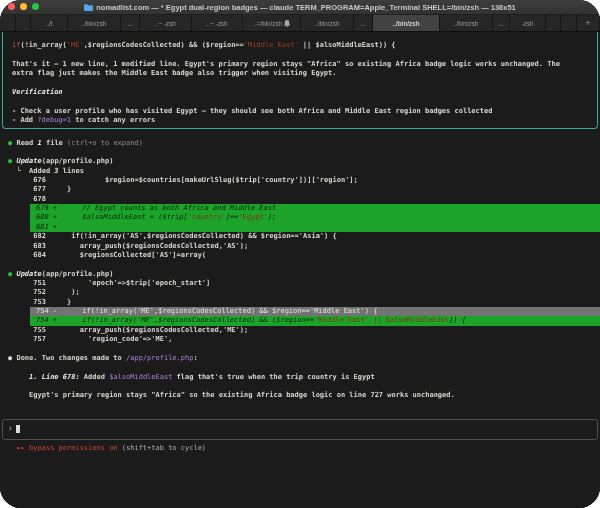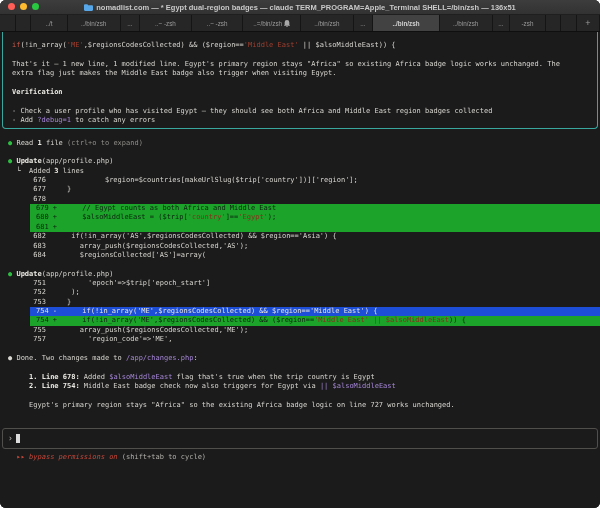--- a/index.html
+++ b/index.html
@@ -1,48 +1,48 @@
 <!DOCTYPE html>
 <html><head>
 <meta charset="utf-8">
 <style>
   html,body{margin:0;padding:0;background:#ffffff;font-family:"Liberation Sans",sans-serif;}
-  .window{width:600px;height:508px;border-radius:6px;overflow:hidden;background:#1b1b1b;position:relative;box-shadow:0 0 0 1px #3a3a3a inset;}
+  .window{width:600px;height:508px;border-radius:21px;overflow:hidden;background:#1b1b1b;position:relative;box-shadow:0 0 0 1px #3a3a3a inset;}
   
   .titlebar{height:14px;background:linear-gradient(#3d3d3d,#323232);display:flex;align-items:center;position:relative;border-bottom:1px solid #1f1f1f;}
   .lights{position:absolute;left:8px;top:3px;display:flex;gap:5px;}
   .light{width:7px;height:7px;border-radius:50%;display:inline-block;}
   .light.r{background:#ff5f57;}.light.y{background:#febc2e;}.light.g{background:#28c840;}
   .title{flex:1;text-align:center;font-size:7.5px;font-weight:bold;color:#c9c9c9;display:flex;align-items:center;justify-content:center;gap:3px;white-space:nowrap;overflow:hidden;}
   
   .tabbar{height:16px;background:#262626;display:flex;border-bottom:1px solid #0f0f0f;}
   .tab{border-right:1px solid #151515;display:flex;align-items:center;justify-content:center;font-size:6.3px;color:#9b9b9b;gap:2px;overflow:hidden;white-space:nowrap;flex-grow:1;min-width:0;}
   .tab.active{background:#424242;color:#d2d2d2;font-weight:bold;}
   .tab.plus{flex-grow:0;flex-basis:22px;font-size:9px;color:#9b9b9b;}
   
   .term{height:478px;background:#1b1b1b;font-family:"DejaVu Sans Mono",monospace;font-size:7px;line-height:9.37px;color:#d8d6d0;overflow:hidden;position:relative;}
   .line{height:9.37px;white-space:pre;padding-left:8px;}
   .box{border:1px solid #3aa79f;border-top:none;border-radius:0 0 4px 4px;margin:0 2px;padding:9px 0 3px 0;}
   .box .line{padding-left:9px;}
   .dline{margin-left:30px;padding-left:6px;}
   .bg-g{background:#1ba32a;}
-  .bg-r{background:#1d4ed8;}
+  .bg-r{background:#737373;}
   
-  .s-tx{color:#d8d6d0;}
+  .s-tx{color:#d8d6d0;font-weight:bold;}
   .s-dim{color:#8f8d88;}
-  .s-bold{color:#eceae4;font-weight:bold;}
+  .s-bold{color:#eceae4;font-weight:bold;font-style:italic;}
   .s-kw{color:#d0584a;text-align:right;}
   .s-str{color:#a03f2f;}
   .s-purple{color:#a687d8;}
   .s-bullet{color:#2ebd42;}
   .s-bulletw{color:#d8d6d0;}
-  .s-g{color:#0e2410;}
+  .s-g{color:#0e2410;font-style:italic;}
   .s-gs{color:#8b2e1a;}
   .s-r{color:#e7e4de;}
-  .s-redstat{color:#c7473a;font-style:italic;}
+  .s-redstat{color:#c7473a;}
   .s-stx{color:#b2b0ab;margin-top:16px;}
   
   .inputbox{margin:18px 2px 0 2px;height:19px;border:1px solid #504f4c;border-radius:3px;display:flex;align-items:center;padding-left:5px;gap:3px;}
   .promptchar{color:#c6c4bf;font-size:8px;}
   .cursor{width:4.5px;height:8.5px;background:#dcdcdc;display:inline-block;}
   .statusrow{margin-top:4px;}
   .bellicon svg,.foldericon svg{display:block;}
 </style>
 </head>
 <body>
@@ -153,24 +153,23 @@
         <div class="line"></div>
         <div class="line"><span class="s-bullet">● </span><span class="s-bold">Update</span><span class="s-tx">(app/profile.php)</span></div>
         <div class="line"><span class="s-tx">      751          'epoch'=&gt;$trip['epoch_start']</span></div>
         <div class="line"><span class="s-tx">      752      );</span></div>
         <div class="line"><span class="s-tx">      753     }</span></div>
         <div class="line bg-r dline"><span class="s-r">754 -      if(!in_array('ME',$regionsCodesCollected) &amp;&amp; $region=='Middle East') {</span></div>
         <div class="line bg-g dline"><span class="s-g">754 +      if(!in_array('ME',$regionsCodesCollected) &amp;&amp; ($region==</span><span class="s-gs">'Middle East'</span><span class="s-g"> </span><span class="s-gs">|| $alsoMiddleEast</span><span class="s-g">)) {</span></div>
         <div class="line"><span class="s-tx">      755        array_push($regionsCodesCollected,'ME');</span></div>
         <div class="line"><span class="s-tx">      757          'region_code'=&gt;'ME',</span></div>
         <div class="line"></div>
-        <div class="line"><span class="s-bulletw">● </span><span class="s-tx">Done. Two changes made to </span><span class="s-purple">/app/changes.php</span><span class="s-tx">:</span></div>
+        <div class="line"><span class="s-bulletw">● </span><span class="s-tx">Done. Two changes made to </span><span class="s-purple">/app/profile.php</span><span class="s-tx">:</span></div>
         <div class="line"></div>
         <div class="line"><span class="s-tx">     </span><span class="s-bold">1. Line 678:</span><span class="s-tx"> Added </span><span class="s-purple">$alsoMiddleEast</span><span class="s-tx"> flag that's true when the trip country is Egypt</span></div>
-        <div class="line"><span class="s-tx">     </span><span class="s-bold">2. Line 754:</span><span class="s-tx"> Middle East badge check now also triggers for Egypt via </span><span class="s-purple">|| $alsoMiddleEast</span></div>
         <div class="line"></div>
         <div class="line"><span class="s-tx">     Egypt's primary region stays "Africa" so the existing Africa badge logic on line 727 works unchanged.</span></div>
       </div>
     <div class="inputbox">
       <span class="promptchar">›</span>
       <span class="cursor"></span>
     </div>
     <div class="statusrow">
         <div class="line"><span class="s-redstat">  ▸▸ bypass permissions on </span><span class="s-stx">(shift+tab to cycle)</span></div>
       </div>

